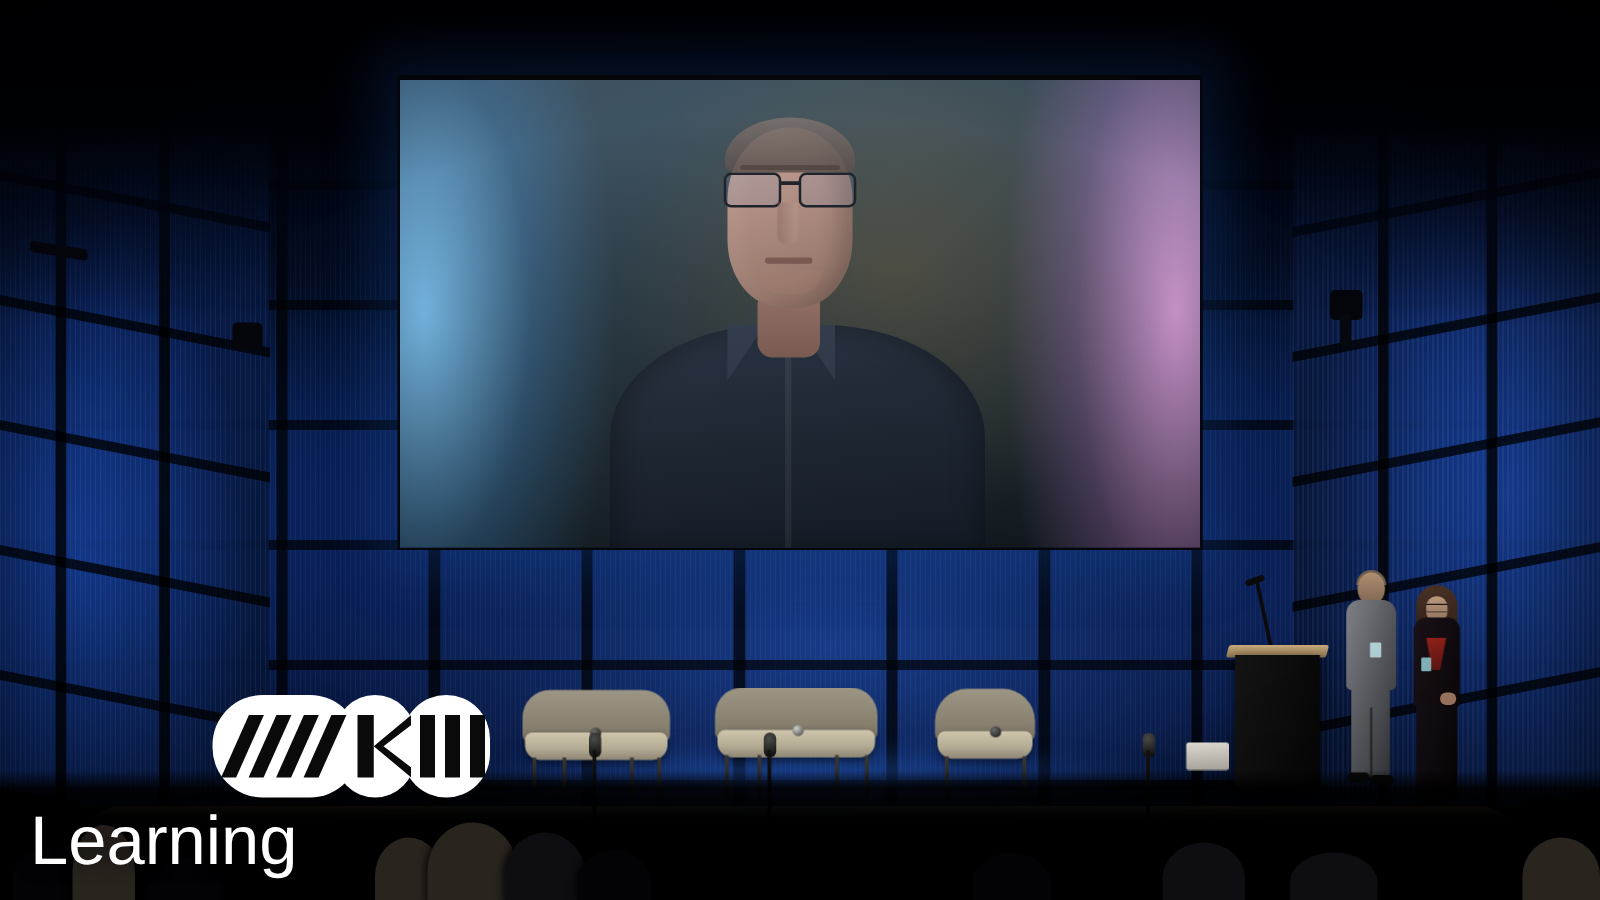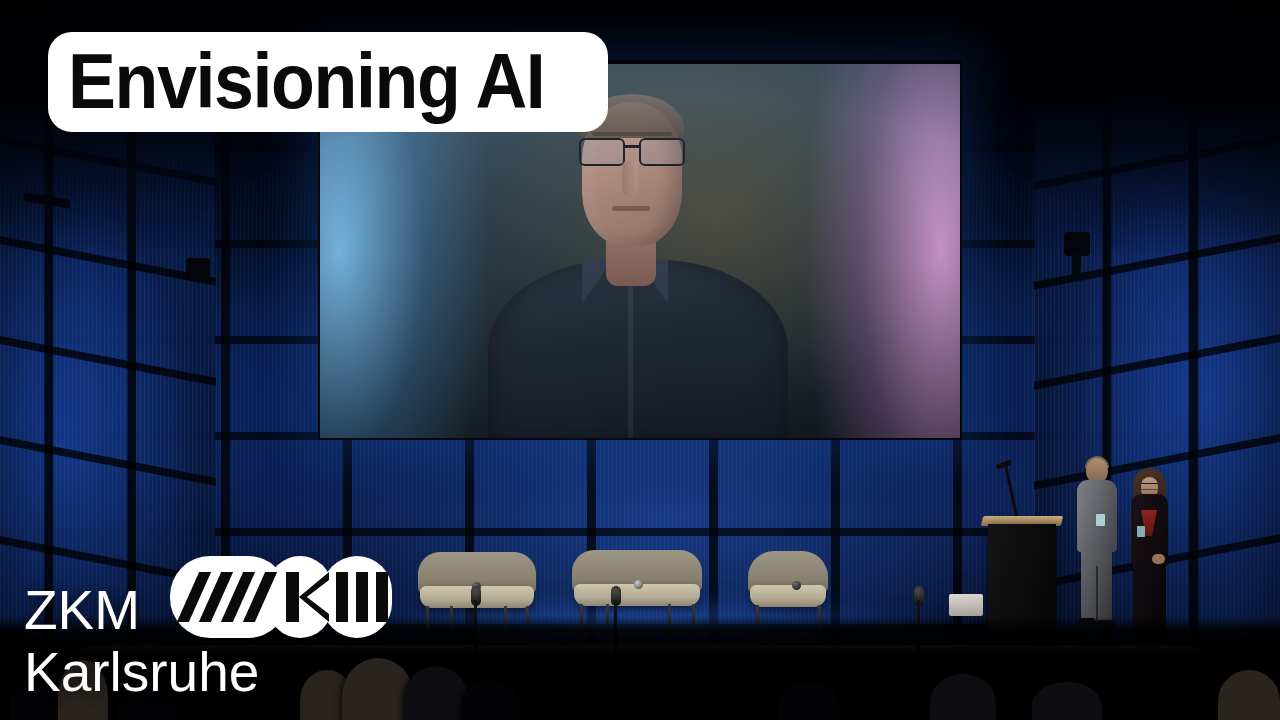--- a/index.html
+++ b/index.html
@@ -507,26 +507,22 @@
     <div class="head-sil hair-lt" style="left:300px; width:54px; height:50px;"></div>
     <div class="head-sil hair-lt" style="left:342px; width:72px; height:62px;"></div>
     <div class="head-sil lit" style="left:404px; width:64px; height:54px;"></div>
     <div class="head-sil" style="left:462px; width:58px; height:40px;"></div>
     <div class="head-sil" style="left:778px; width:62px; height:38px;"></div>
     <div class="head-sil lit" style="left:930px; width:66px; height:46px;"></div>
     <div class="head-sil lit" style="left:1032px;width:70px; height:38px;"></div>
     <div class="head-sil hair-lt" style="left:1218px;width:62px; height:50px;"></div>
   </div>
 
-  <div class="title-card title-line1">
-    <span class="title-text">Envisioning AI</span>
-  </div>
-
-  <div class="zkm-word zkm-line1">ZKM</div>
-  <div class="zkm-word zkm-line2">Karlsruhe</div>
+
+  <div class="zkm-word zkm-line2">Learning</div>
 
   <div class="zkm-logo">
     <div class="lobe a"></div>
     <div class="lobe b"></div>
     <div class="lobe c"></div>
     <div class="marks">
       <div class="slash" style="left:18px;"></div>
       <div class="slash" style="left:40px;"></div>
       <div class="slash" style="left:62px;"></div>
       <div class="slash" style="left:84px;"></div>

